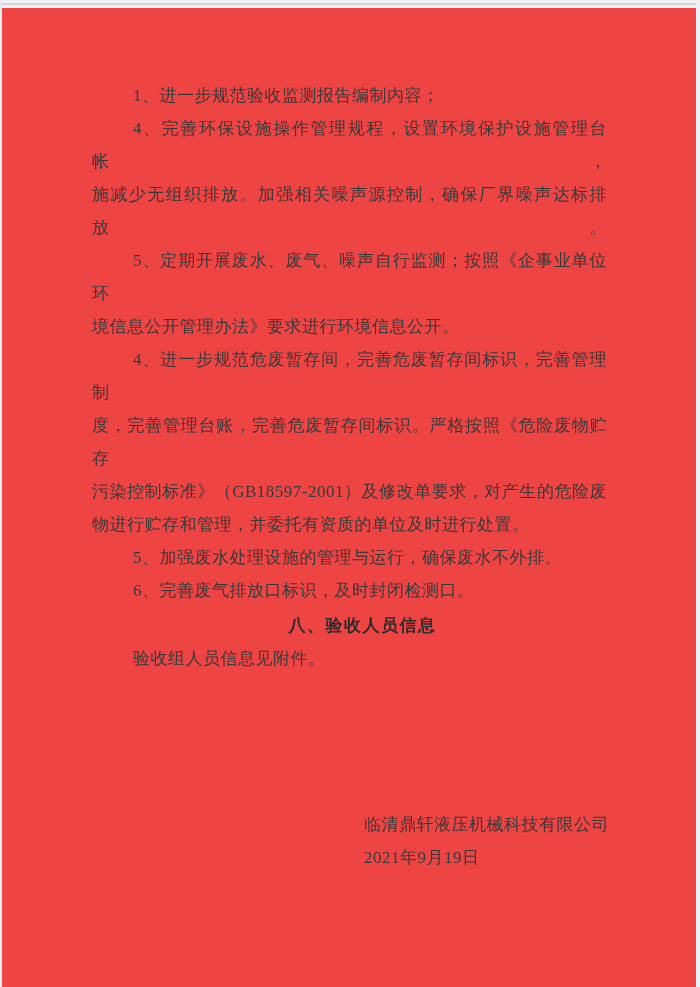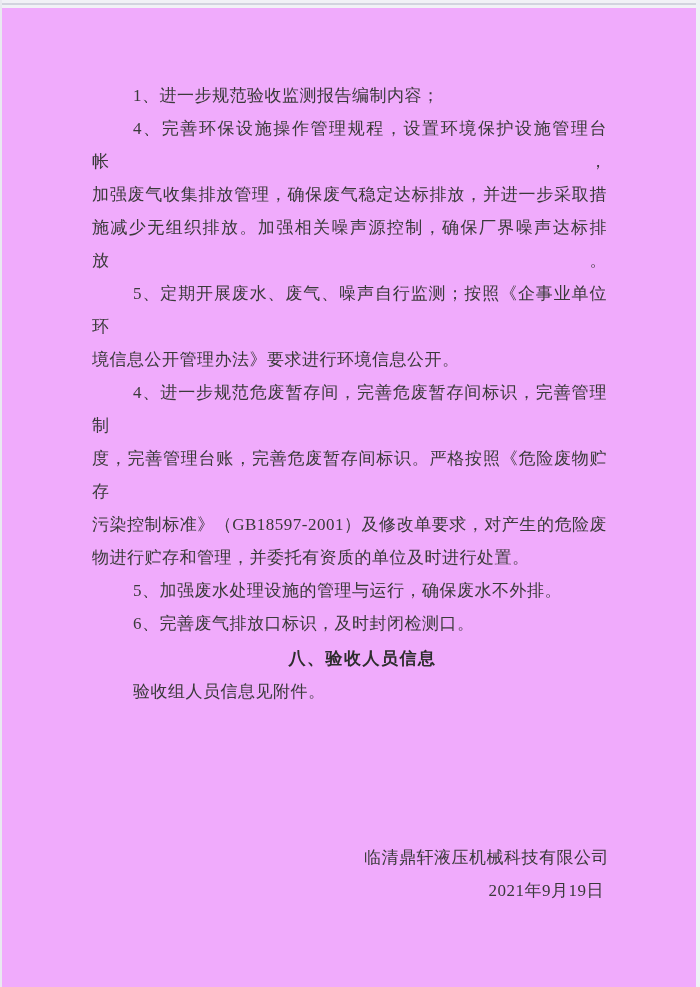--- a/index.html
+++ b/index.html
@@ -4,21 +4,21 @@
 <style>
   html, body {
     margin: 0;
     padding: 0;
     background: #ffffff;
   }
   .page {
     position: relative;
     width: 700px;
     height: 987px;
-    background: #f0abfc;
+    background: #ef4444;
     overflow: hidden;
     font-family: "Liberation Serif", serif;
   }
   
   .top-edge {
     position: absolute;
     top: 0; left: 0; right: 0;
     height: 8px;
     background: #f1f1f6;
   }
@@ -69,21 +69,21 @@
     color: #2d2d2d;
     letter-spacing: 1.5px;
     text-align: center;
   }
   .para.type-heading > .line:first-child { text-indent: 26px; }
   .para.type-note { }
   .signature {
     margin-top: 133px;
     margin-left: 272px;
     width: 240px;
-    text-align: right;
+    text-align: left;
     line-height: 33px;
     color: #3a3a3a;
   }
   .sig-line { white-space: nowrap; }
 </style>
 </head>
 <body>
 
 <div class="page">
   <div class="top-edge">
@@ -92,21 +92,20 @@
   <div class="left-edge"></div>
   <div class="right-edge"></div>
 
   <div class="content">
     <div id="paragraphs">
         <div class="para type-item">
           <div class="line">1、进一步规范验收监测报告编制内容；</div>
         </div>
         <div class="para type-item">
           <div class="line fill">4、完善环保设施操作管理规程，设置环境保护设施管理台帐，</div>
-          <div class="line fill">加强废气收集排放管理，确保废气稳定达标排放，并进一步采取措</div>
           <div class="line fill">施减少无组织排放。加强相关噪声源控制，确保厂界噪声达标排放。</div>
         </div>
         <div class="para type-item">
           <div class="line fill">5、定期开展废水、废气、噪声自行监测；按照《企事业单位环</div>
           <div class="line">境信息公开管理办法》要求进行环境信息公开。</div>
         </div>
         <div class="para type-item">
           <div class="line fill">4、进一步规范危废暂存间，完善危废暂存间标识，完善管理制</div>
           <div class="line fill">度，完善管理台账，完善危废暂存间标识。严格按照《危险废物贮存</div>
           <div class="line fill">污染控制标准》（GB18597-2001）及修改单要求，对产生的危险废</div>

